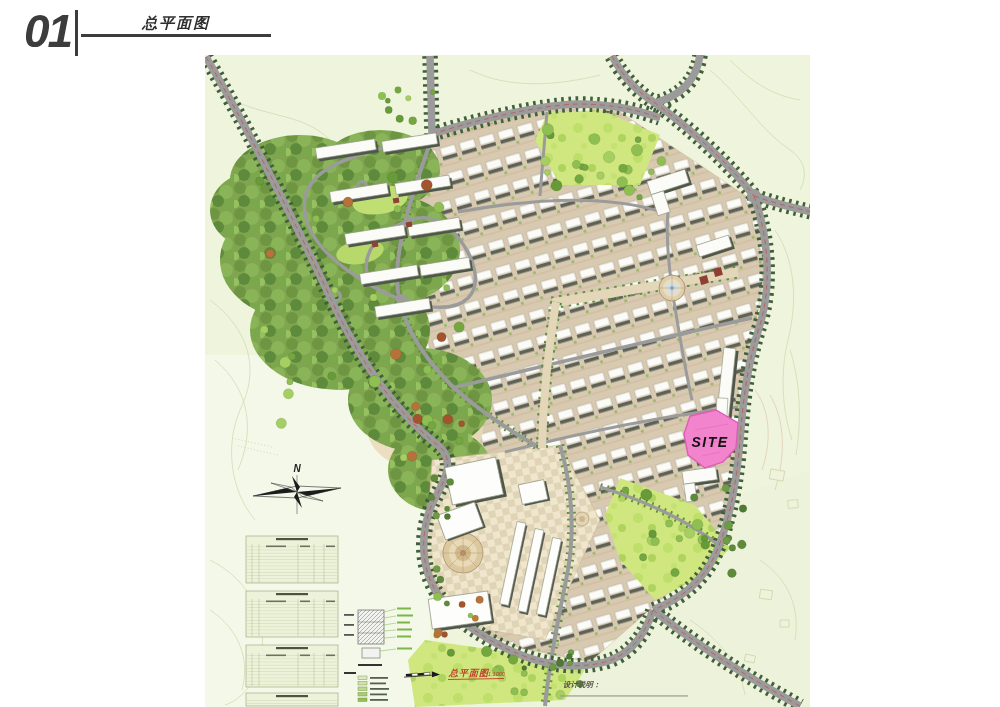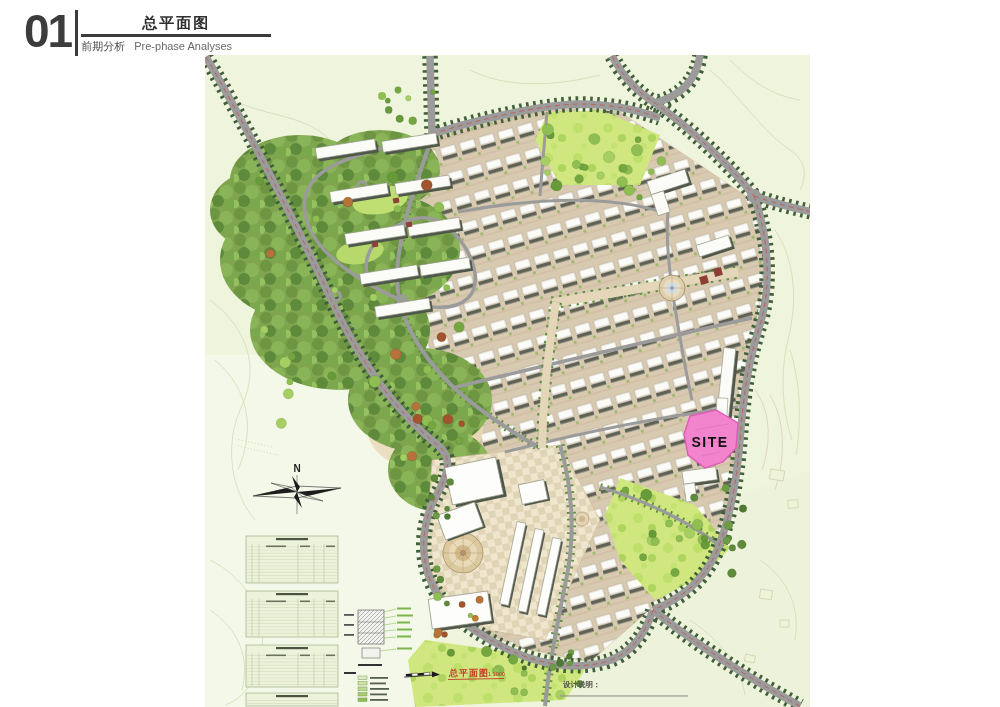--- a/index.html
+++ b/index.html
@@ -1,17 +1,17 @@
 <!DOCTYPE html>
 <html><head>
 <meta charset="utf-8">
 <style>
   html,body{margin:0;padding:0;background:#fff;}
   .page{position:relative;width:1000px;height:707px;background:#fff;overflow:hidden;
-        font-family:"Liberation Sans",sans-serif;}
+        font-family:"Liberation Sans",sans-serif;font-style:italic;}
   .page svg{position:absolute;left:0;top:0;}
   header{position:absolute;left:24px;top:8px;display:flex;align-items:stretch;z-index:5;}
   .hnum{font-size:46px;font-weight:700;color:#3c3c3c;line-height:46px;letter-spacing:-2px;}
   .hbar{width:3px;background:#3c3c3c;margin:2px 3px 0 4px;height:46px;}
   .hblock{display:flex;flex-direction:column;justify-content:flex-start;padding-top:6px;}
   .hcn{font-size:15px;font-weight:700;color:#2f2f2f;text-align:center;width:190px;letter-spacing:2px;}
   .hrule{width:190px;height:3px;background:#3c3c3c;margin-top:1px;}
   .hsub{font-size:11px;color:#4a4a4a;margin-top:2px;white-space:nowrap;}
   .hsub .en{color:#6a6a6a;margin-left:6px;}
   text{font-family:"Liberation Sans",sans-serif;}
@@ -20,24 +20,20 @@
 <body>
 
 <div class="page">
 
   <header>
     <div class="hnum">01</div>
     <div class="hbar"></div>
     <div class="hblock">
       <div class="hcn">总平面图</div>
       <div class="hrule"></div>
-      <div class="hsub">
-        <span>前期分析</span>
-        <span class="en">Pre-phase Analyses</span>
-      </div>
     </div>
   </header>
 
   <svg width="1000" height="707" viewBox="0 0 1000 707">
     <defs>
       <clipPath id="maprect">
           <rect x="205" y="55" width="605" height="652"></rect>
         </clipPath>
       <pattern id="houses" width="20" height="26" patternUnits="userSpaceOnUse" patternTransform="rotate(-16)">
         <rect width="20" height="26" fill="#d8cab0"></rect>

